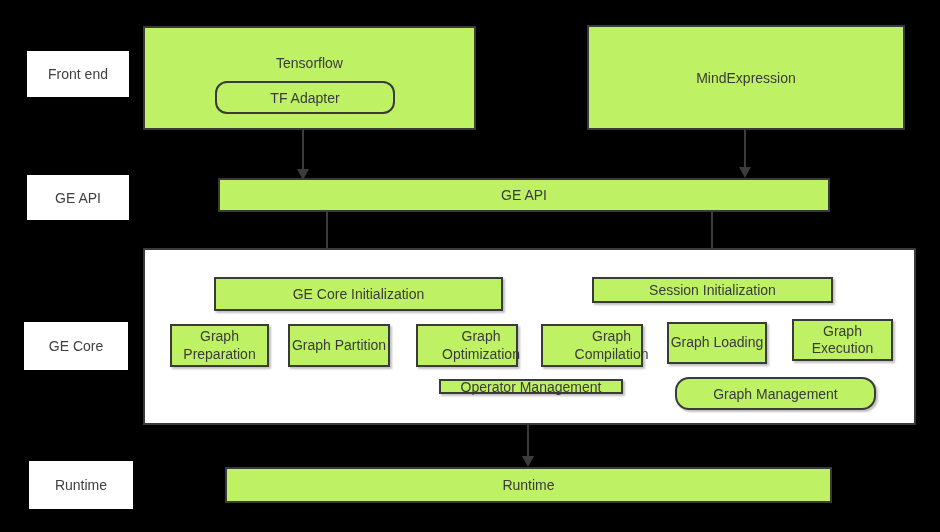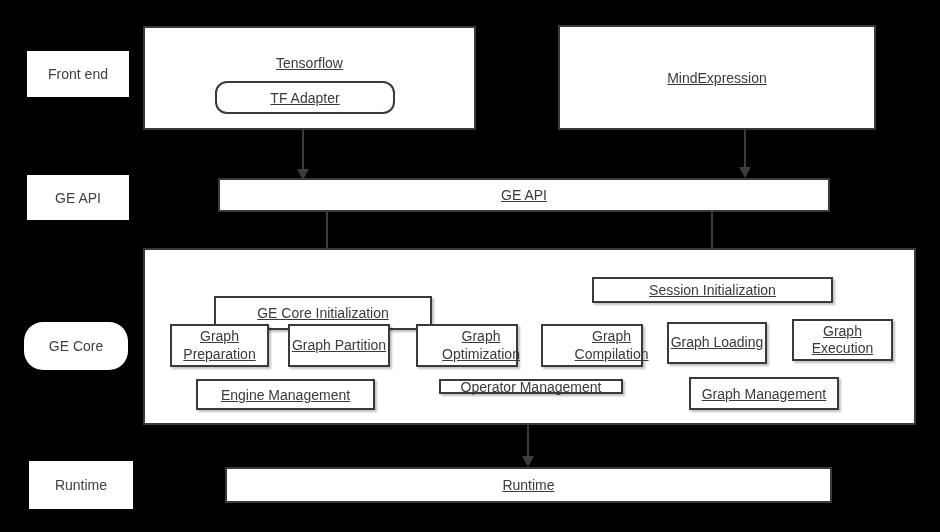--- a/index.html
+++ b/index.html
@@ -6,28 +6,27 @@
   .stage{
     position:relative;
     width:940px;height:532px;
     background:#000000;
     font-family:"Liberation Sans","DejaVu Sans",sans-serif;
     color:#3a3a3a;
     overflow:hidden;
   }
   .box{
     position:absolute;
-    background:#ffffff;
+    background:#bef264;
     border:2px solid #3a3a3a;
     box-sizing:border-box;
     display:flex;align-items:center;justify-content:center;
     text-align:center;
     font-size:14px;
     color:#3a3a3a;
-    text-decoration:underline;
   }
   .side-label{
     position:absolute;
     background:#ffffff;
     box-sizing:border-box;
     display:flex;align-items:center;justify-content:center;
     font-size:14px;
     color:#404040;
   }
   .shadowed{box-shadow:2px 2px 2px rgba(0,0,0,0.25);}
@@ -40,43 +39,43 @@
     content:"";
     position:absolute;
     left:-5px;bottom:-11px;
     border:6px solid transparent;
     border-top:11px solid #3c3c3c;
     border-bottom:none;
   }
   
   #lbl-front-end{left:27px;top:51px;width:102px;height:46px;}
   #lbl-ge-api{left:27px;top:175px;width:102px;height:45px;}
-  #lbl-ge-core{left:24px;top:322px;width:104px;height:48px;border-radius:19px;}
+  #lbl-ge-core{left:24px;top:322px;width:104px;height:48px;}
   #lbl-runtime{left:29px;top:461px;width:104px;height:48px;}
   
   #box-tensorflow{left:143px;top:26px;width:333px;height:104px;display:block;}
   #box-tensorflow .title{display:block;margin-top:27px;text-align:center;}
   #box-tf-adapter{left:70px;top:53px;width:180px;height:33px;border-radius:12px;}
-  #box-mindexpression{left:558px;top:25px;width:318px;height:105px;}
+  #box-mindexpression{left:587px;top:25px;width:318px;height:105px;}
   
   #box-ge-api{left:218px;top:178px;width:612px;height:34px;}
   
   #box-ge-core{left:143px;top:248px;width:773px;height:177px;background:#ffffff;border:2px solid #3a3a3a;position:absolute;box-sizing:border-box;}
   #box-ge-core .box{border-width:2px;}
-  #box-ge-core-init{left:69px;top:27px;width:218px;height:34px;margin-top:19px;}
+  #box-ge-core-init{left:69px;top:27px;width:289px;height:34px;}
   #box-session-init{left:447px;top:27px;width:241px;height:26px;}
   #box-graph-preparation{left:25px;top:74px;width:99px;height:43px;line-height:1.25;}
   #box-graph-partition{left:143px;top:74px;width:102px;height:43px;line-height:1.25;}
   #box-graph-optimization{left:271px;top:74px;width:102px;height:43px;line-height:1.25;padding-left:28px;}
   #box-graph-compilation{left:396px;top:74px;width:102px;height:43px;line-height:1.25;padding-left:39px;}
   #box-graph-loading{left:522px;top:72px;width:100px;height:42px;line-height:1.25;}
   #box-graph-execution{left:647px;top:69px;width:101px;height:42px;line-height:1.25;}
   #box-engine-management{left:51px;top:129px;width:179px;height:31px;}
   #box-operator-management{left:294px;top:129px;width:184px;height:15px;}
-  #box-graph-management{left:544px;top:127px;width:150px;height:33px;}
+  #box-graph-management{left:530px;top:127px;width:201px;height:33px;border-radius:14px;}
   
   #box-runtime{left:225px;top:467px;width:607px;height:36px;}
   
   #arrow-tf{left:302px;top:130px;height:39px;}
   #arrow-mind{left:744px;top:130px;height:37px;}
   #arrow-core-left{left:326px;top:212px;height:50px;}
   #arrow-core-right{left:711px;top:212px;height:50px;}
   #arrow-runtime{left:527px;top:425px;height:31px;}
 </style>
 </head>
@@ -107,21 +106,20 @@
     <div class="box shadowed" id="box-ge-core-init">GE Core Initialization</div>
     <div class="box shadowed" id="box-session-init">Session Initialization</div>
 
     <div class="box shadowed" id="box-graph-preparation">Graph Preparation</div>
     <div class="box shadowed" id="box-graph-partition">Graph Partition</div>
     <div class="box shadowed" id="box-graph-optimization">Graph Optimization</div>
     <div class="box shadowed" id="box-graph-compilation">Graph Compilation</div>
     <div class="box shadowed" id="box-graph-loading">Graph Loading</div>
     <div class="box shadowed" id="box-graph-execution">Graph Execution</div>
 
-    <div class="box shadowed" id="box-engine-management">Engine Management</div>
     <div class="box shadowed" id="box-operator-management">Operator Management</div>
     <div class="box shadowed" id="box-graph-management">Graph Management</div>
   </div>
 
   <div class="arrow" id="arrow-runtime"></div>
 
   <div class="box" id="box-runtime">Runtime</div>
 
 </div>
 

